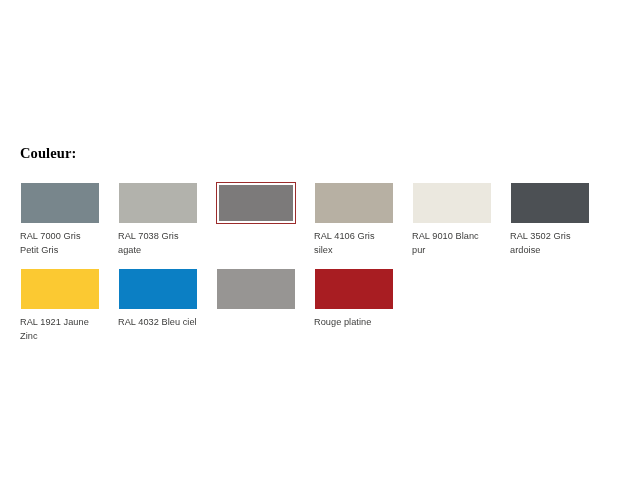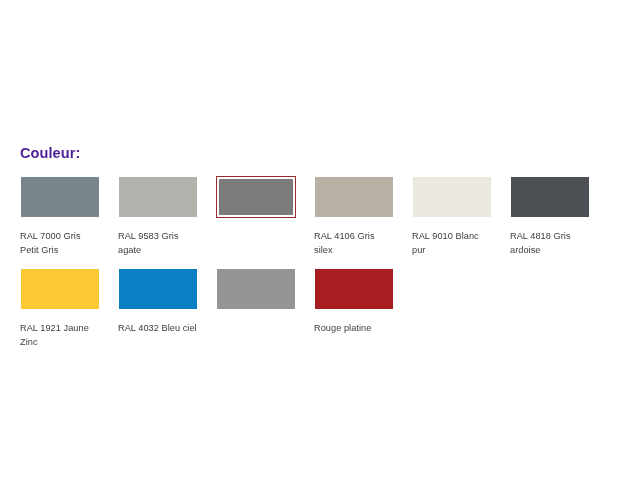--- a/index.html
+++ b/index.html
@@ -26,25 +26,26 @@
   .selector-block {
     position: absolute;
     left: 20px;
     top: 145px;
     width: 600px;
   }
 
   .block-title {
     font-size: 14.5px;
     font-weight: bold;
-    color: #4c1d95;
+    color: #000000;
     letter-spacing: 0.1px;
     line-height: 17px;
-    margin: 0 0 14px 0;
+    margin: 0 0 20px 0;
     padding: 0;
+    font-family: Liberation Serif, serif;
   }
 
   .swatch-grid {
     display: flex;
     flex-wrap: wrap;
     align-items: flex-start;
     width: 600px;
   }
 
   .swatch-item {
@@ -71,21 +72,21 @@
   .swatch-chip {
     width: 100%;
     height: 100%;
     display: block;
   }
 
   .swatch-label {
     font-size: 9.2px;
     line-height: 13.5px;
     color: #3c3c3b;
-    margin-top: 12px;
+    margin-top: 6px;
     word-wrap: break-word;
     letter-spacing: 0.05px;
   }
 </style>
 </head>
 <body>
 
 <div class="page">
   <div class="selector-block">
     <div class="block-title">Couleur:</div>
@@ -93,21 +94,21 @@
         <div class="swatch-item">
           <div class="swatch-chip-wrap">
             <div class="swatch-chip" style="background: rgb(120, 134, 140);"></div>
           </div>
           <div class="swatch-label">RAL 7000 Gris Petit Gris</div>
         </div>
         <div class="swatch-item">
           <div class="swatch-chip-wrap">
             <div class="swatch-chip" style="background: rgb(178, 178, 172);"></div>
           </div>
-          <div class="swatch-label">RAL 9583 Gris agate</div>
+          <div class="swatch-label">RAL 7038 Gris agate</div>
         </div>
         <div class="swatch-item is-selected">
           <div class="swatch-chip-wrap" style="border-color: rgb(155, 44, 44);">
             <div class="swatch-chip" style="background: rgb(124, 122, 122);"></div>
           </div>
         </div>
         <div class="swatch-item">
           <div class="swatch-chip-wrap">
             <div class="swatch-chip" style="background: rgb(183, 176, 163);"></div>
           </div>
@@ -116,21 +117,21 @@
         <div class="swatch-item">
           <div class="swatch-chip-wrap">
             <div class="swatch-chip" style="background: rgb(235, 232, 223);"></div>
           </div>
           <div class="swatch-label">RAL 9010 Blanc pur</div>
         </div>
         <div class="swatch-item">
           <div class="swatch-chip-wrap">
             <div class="swatch-chip" style="background: rgb(76, 80, 84);"></div>
           </div>
-          <div class="swatch-label">RAL 4818 Gris ardoise</div>
+          <div class="swatch-label">RAL 3502 Gris ardoise</div>
         </div>
         <div class="swatch-item">
           <div class="swatch-chip-wrap">
             <div class="swatch-chip" style="background: rgb(251, 201, 50);"></div>
           </div>
           <div class="swatch-label">RAL 1921 Jaune Zinc</div>
         </div>
         <div class="swatch-item">
           <div class="swatch-chip-wrap">
             <div class="swatch-chip" style="background: rgb(11, 127, 196);"></div>

